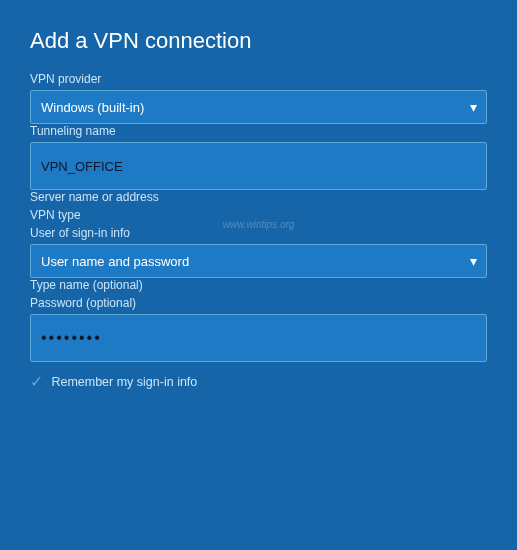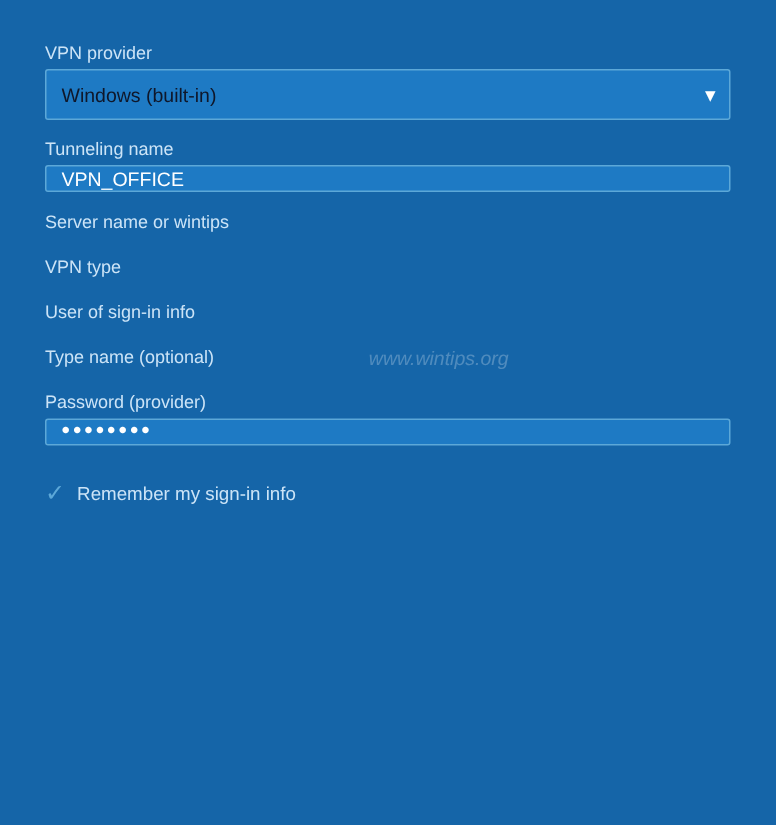--- a/index.html
+++ b/index.html
@@ -31,53 +31,52 @@
     }
 
     .dialog-title {
       font-size: 22px;
       font-weight: 300;
       color: #fff;
       margin-bottom: 18px;
     }
 
     .field-group {
-      margin-bottom: 12px;
     }
 
     .field-label {
       font-size: 12px;
       color: #cce4f7;
       margin-bottom: 4px;
       display: block;
     }
 
     .field-input {
       width: 100%;
-      height: 18px;
+      height: 48px;
       background: #1e7ac4;
       border: 1px solid #5ca8d8;
       border-radius: 2px;
-      color: #ffffff;
+      color: #0f172a;
       font-size: 13px;
       padding: 0 10px;
       outline: none;
     }
 
     .field-input::placeholder {
       color: #aac8e0;
     }
 
     .field-select {
       width: 100%;
       height: 34px;
       background: #1e7ac4;
       border: 1px solid #5ca8d8;
       border-radius: 2px;
-      color: #0f172a;
+      color: #ffffff;
       font-size: 13px;
       padding: 0 10px;
       outline: none;
       appearance: none;
       -webkit-appearance: none;
       cursor: pointer;
       position: relative;
     }
 
     .select-wrapper {
@@ -115,69 +114,74 @@
       font-size: 16px;
     }
 
     .checkbox-label {
       font-size: 12.5px;
       color: #cce4f7;
     }
 
     .watermark {
       position: absolute;
-      top: 231px;
+      top: 219px;
       left: 50%;
       transform: translateX(-50%);
       color: rgba(255,255,255,0.25);
-      font-size: 13px;
+      font-size: 10px;
       font-style: italic;
       pointer-events: none;
       white-space: nowrap;
       z-index: 10;
-      margin-left: 34px;
     }
   </style>
 </head>
 <body>
 
 <div class="dialog">
+  <h1 class="dialog-title">Add a VPN connection</h1>
 
   <div class="field-group">
     <label class="field-label">VPN provider</label>
     <div class="select-wrapper">
       <select class="field-select">
         <option value="Windows (built-in)">Windows (built-in)</option>
       </select>
     </div>
   </div>
 
   <div class="field-group">
     <label class="field-label">Tunneling name</label>
     <input class="field-input" type="text" value="VPN_OFFICE" style="">
   </div>
 
   <div class="field-group">
-    <label class="field-label">Server name or wintips</label>
+    <label class="field-label">Server name or address</label>
   </div>
 
   <div class="field-group">
     <label class="field-label">VPN type</label>
   </div>
 
   <div class="field-group">
     <label class="field-label">User of sign-in info</label>
+    <div class="select-wrapper">
+      <select class="field-select">
+        <option value="User name and password">User name and password</option>
+      </select>
+    </div>
   </div>
 
   <div class="field-group">
     <label class="field-label">Type name (optional)</label>
   </div>
 
   <div class="field-group">
-    <label class="field-label">Password (provider)</label>
+    <label class="field-label">Password (optional)</label>
     <input class="field-input password-input" type="password" value="12345678" style="">
   </div>
 
   <div class="checkbox-row">
     <span class="checkbox-icon">✓</span>
     <span class="checkbox-label">Remember my sign-in info</span>
   </div>
 
 </div>
 

